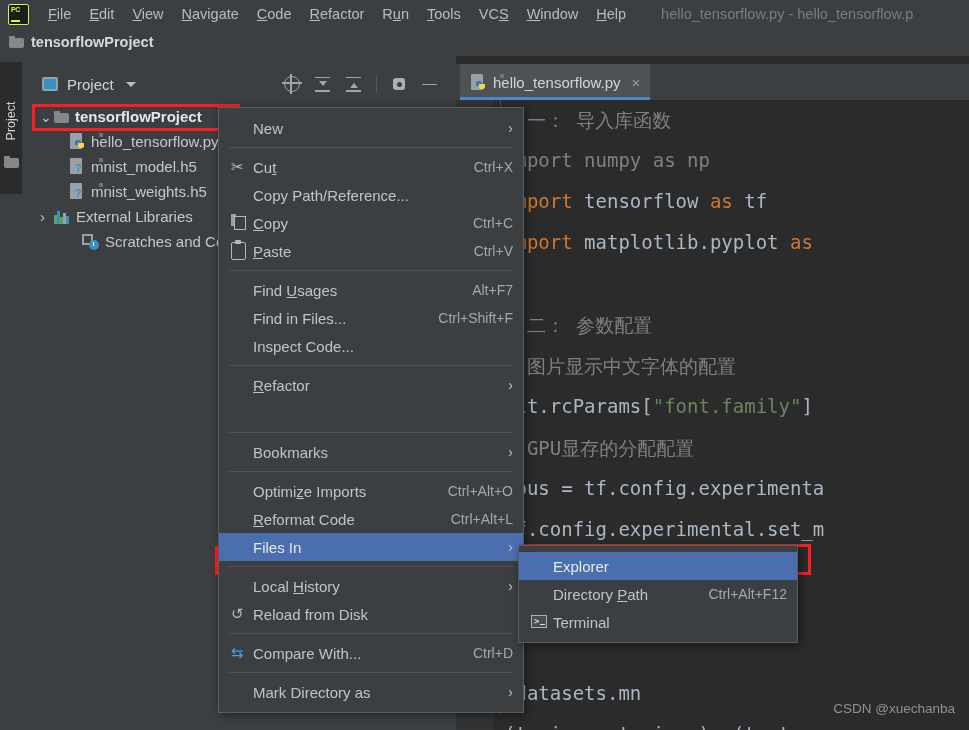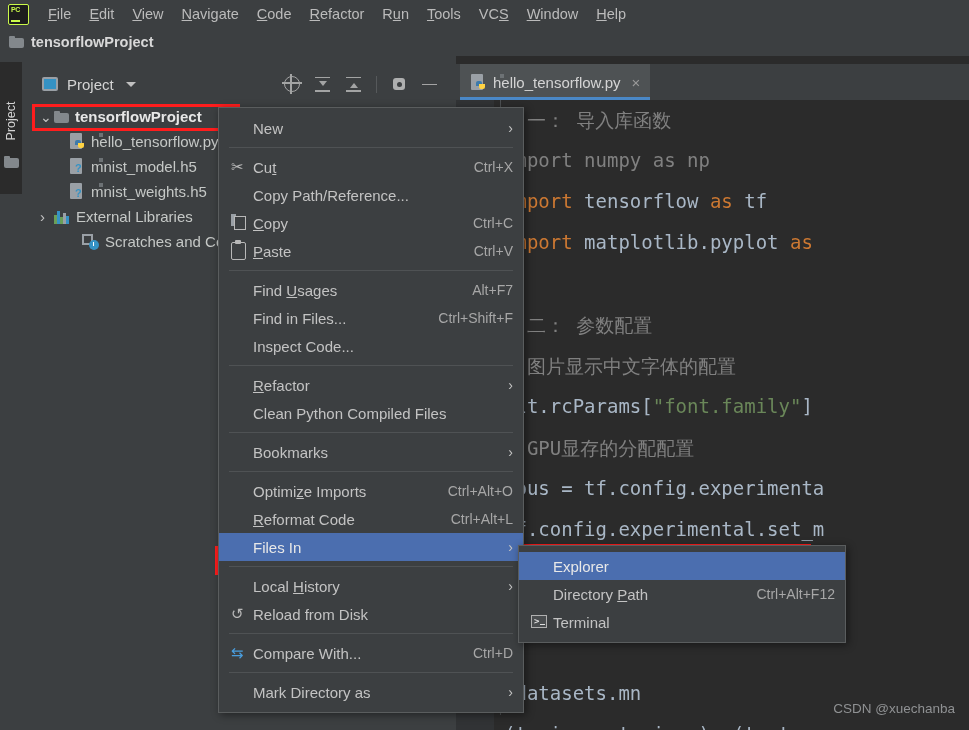--- a/index.html
+++ b/index.html
@@ -193,21 +193,21 @@
   .g-copy{width:14px;height:15px;}
   .g-copy .b{position:absolute;left:3px;top:2px;width:10px;height:12px;border:1.4px solid #b8b8b8;background:#3c3f41;}
   .g-copy .f{position:absolute;left:0px;top:0px;width:5px;height:12px;background:#9aa0a6;}
   .g-paste{width:13px;height:16px;border:1.5px solid #b8b8b8;border-radius:2px;}
   .g-paste:before{content:"";position:absolute;left:3px;top:-3px;width:6px;height:4px;background:#b8b8b8;border-radius:1px;}
   .g-reload{font-size:15px;color:#b8b8b8;line-height:18px;}
   .g-compare{font-size:15px;color:#4a9ede;line-height:18px;}
 
   
   .submenu{
-    position:absolute;left:518px;top:545px;width:328px;
+    position:absolute;left:518px;top:545px;width:280px;
     background:#3c3f41;border:1px solid #5a5d5e;box-shadow:2px 2px 8px rgba(0,0,0,.45);
     padding:6px 0;box-sizing:border-box;z-index:45;
   }
   .submenu .mrow{padding-left:12px;}
   .g-term{width:16px;height:13px;border:1.4px solid #b0b0b0;background:#4a4d4f;position:absolute;left:0;top:2px;box-sizing:border-box;}
   .g-term:before{content:"";position:absolute;left:2px;top:2px;font-size:9px;color:#dcdcdc;line-height:9px;font-family:"DejaVu Sans Mono",monospace;}
   .g-term .gt{position:absolute;left:2px;top:1px;color:#e0e0e0;font-size:9px;line-height:9px;font-family:"DejaVu Sans Mono",monospace;font-weight:bold;}
   .g-term .us{position:absolute;left:8px;bottom:2px;width:5px;height:1.4px;background:#e0e0e0;}
 </style>
 </head>
@@ -226,20 +226,21 @@
         <div class="mi"><u>V</u>iew</div>
         <div class="mi"><u>N</u>avigate</div>
         <div class="mi"><u>C</u>ode</div>
         <div class="mi"><u>R</u>efactor</div>
         <div class="mi">R<u>u</u>n</div>
         <div class="mi"><u>T</u>ools</div>
         <div class="mi">VC<u>S</u></div>
         <div class="mi"><u>W</u>indow</div>
         <div class="mi"><u>H</u>elp</div>
       </div>
+    <div class="win-title">hello_tensorflow.py - hello_tensorflow.p</div>
   </div>
 
   <div class="navbar">
     <span class="fi folder-ic"></span>
     <span class="crumb">tensorflowProject</span>
   </div>
 
   <div class="toolstrip">
     <div class="vtab">
       <span>Project</span>
@@ -429,21 +430,20 @@
         <span class="mlabel">Inspect Code...</span>
       </div>
       <div class="msep"></div>
       <div class="mrow">
         <span class="micon"></span>
         <span class="mlabel"><u>R</u>efactor</span>
         <span class="marrow">›</span>
       </div>
       <div class="mrow">
         <span class="micon"></span>
-        <span class="mlabel">Clean Python Compiled Files</span>
       </div>
       <div class="msep"></div>
       <div class="mrow">
         <span class="micon"></span>
         <span class="mlabel">Bookmarks</span>
         <span class="marrow">›</span>
       </div>
       <div class="msep"></div>
       <div class="mrow">
         <span class="micon"></span>

